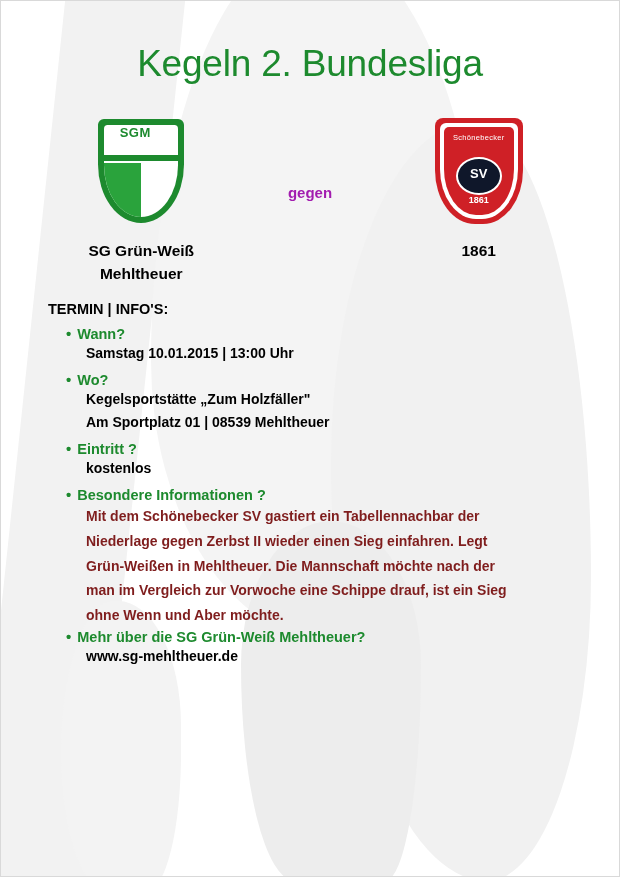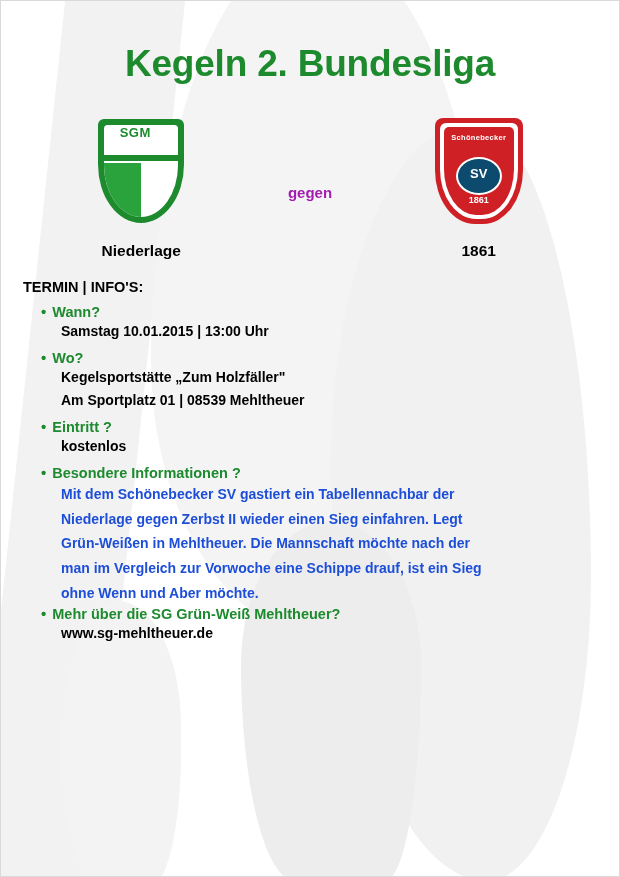--- a/index.html
+++ b/index.html
@@ -74,21 +74,21 @@
     z-index: 2;
   }
 
   
   .title-block {
     text-align: center;
     padding-top: 40px;
   }
   .title-line {
     color: #1d8a2e;
-    font-weight: bold;
+    font-weight: normal;
     font-size: 37px;
     line-height: 1.22;
     letter-spacing: -0.2px;
   }
 
   
   .teams {
     display: flex;
     align-items: flex-start;
     justify-content: space-between;
@@ -202,34 +202,34 @@
     border-radius: 5px 5px 32px 32px / 5px 5px 46px 46px;
     overflow: hidden;
   }
   .arc-text {
     position: absolute;
     left: 0;
     right: 0;
     top: 6px;
     text-align: center;
     font-size: 7.5px;
-    font-weight: bold;
+    font-weight: normal;
     color: #ffffff;
     letter-spacing: 0.3px;
   }
   .oval {
     position: absolute;
     left: 50%;
     top: 30px;
     transform: translateX(-50%);
     width: 42px;
     height: 34px;
     border: 2px solid #ffffff;
     border-radius: 50%;
-    background: #0c4a6e;
+    background: #0f172a;
   }
   .oval-sv {
     position: absolute;
     left: 0;
     right: 0;
     top: 7px;
     text-align: center;
     color: #ffffff;
     font-weight: bold;
     font-size: 13px;
@@ -241,21 +241,21 @@
     top: 68px;
     text-align: center;
     color: #ffffff;
     font-weight: bold;
     font-size: 9px;
   }
 
   
   .info {
     margin-top: 16px;
-    padding: 0 40px 0 22px;
+    padding: 0 40px 0 47px;
     color: #000;
   }
   .info-heading {
     font-weight: bold;
     font-size: 14.5px;
     margin-bottom: 9px;
   }
   .q-item {
     margin-bottom: 2px;
   }
@@ -276,21 +276,21 @@
   .a-line {
     font-weight: bold;
     font-size: 14px;
     color: #000;
     padding-left: 38px;
     line-height: 1.65;
   }
   .a-par {
     font-weight: bold;
     font-size: 14px;
-    color: #1d4ed8;
+    color: #7f1d1d;
     padding-left: 38px;
     line-height: 1.62;
     margin-top: 2px;
   }
   .gap-sm {
     height: 5px;
   }
 </style>
 </head>
 <body>
@@ -316,21 +316,22 @@
           <div class="crest-sgm">
             <div class="shield-outer"></div>
             <div class="shield-inner">
               <div class="shield-band"></div>
               <div class="shield-green-half"></div>
             </div>
             <div class="shield-text">SGM</div>
           </div>
         </div>
         <div class="team-name">
-          <div>Niederlage</div>
+          <div>SG Grün-Weiß</div>
+          <div>Mehltheuer</div>
         </div>
       </div>
 
       <div class="versus">gegen</div>
 
       <div class="team">
         <div class="crest-wrap">
           <div class="crest-ssv">
             <div class="rshield-outer"></div>
             <div class="rshield-inner"></div>

